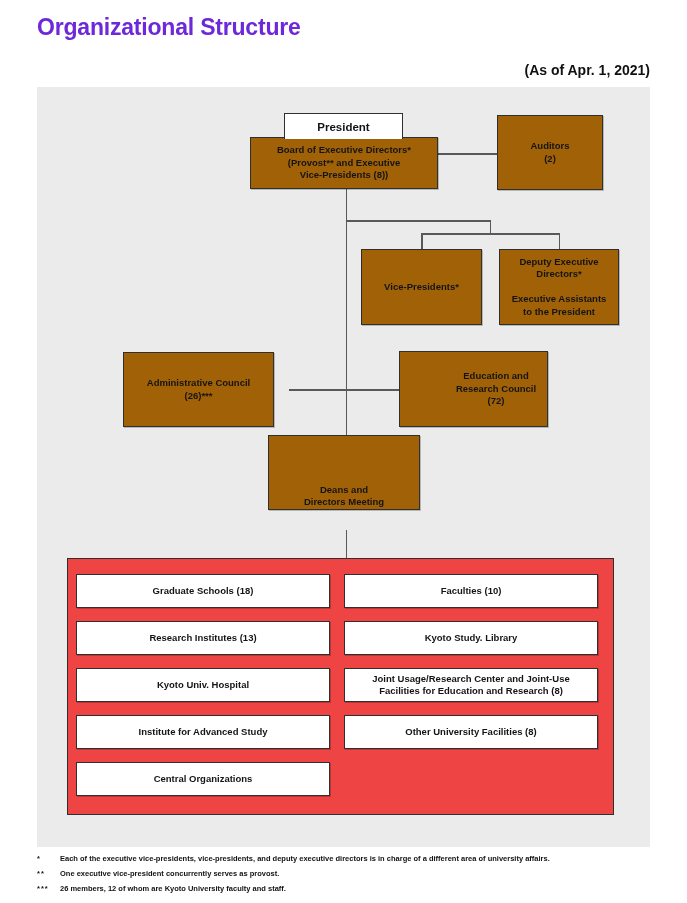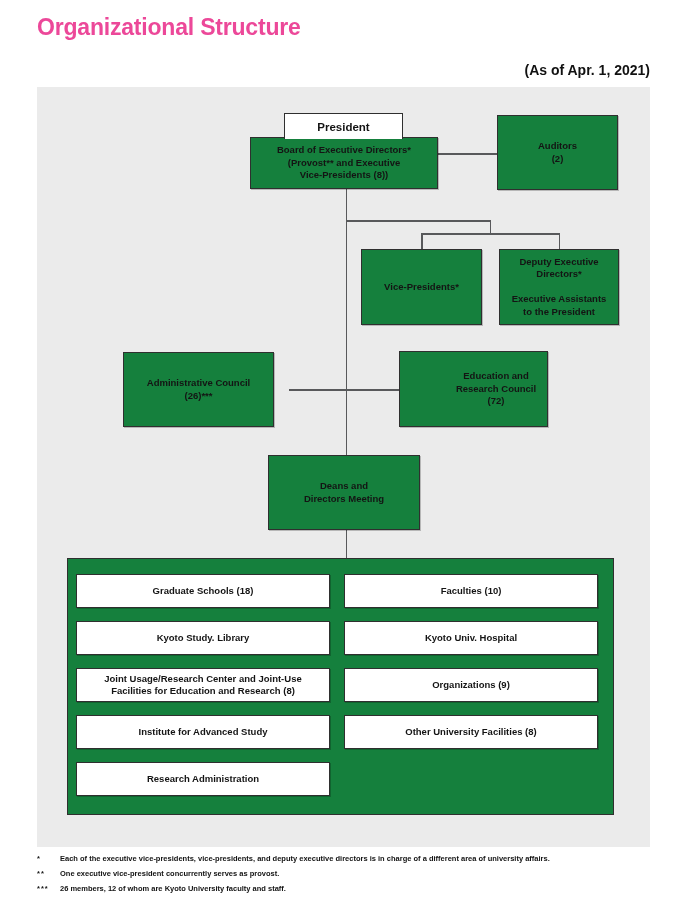--- a/index.html
+++ b/index.html
@@ -1,45 +1,45 @@
 <!DOCTYPE html>
 <html><head>
 <meta charset="utf-8">
 <style>
   * { margin: 0; padding: 0; box-sizing: border-box; }
   html, body { width: 687px; height: 903px; background: #ffffff; font-family: "Liberation Sans", sans-serif; }
   .page { position: relative; width: 687px; height: 903px; overflow: hidden; color: #141414; }
 
-  .title { position: absolute; left: 37px; top: 14px; font-size: 23px; font-weight: bold; letter-spacing: -0.2px; color: #ec4899; }
+  .title { position: absolute; left: 37px; top: 14px; font-size: 23px; font-weight: bold; letter-spacing: -0.2px; color: #6d28d9; }
   .date-note { position: absolute; right: 37px; top: 62px; font-size: 14px; font-weight: bold; color: #111; }
 
   .panel { position: absolute; left: 37px; top: 87px; width: 613px; height: 760px; background: #ebebeb; }
 
-  .node { position: absolute; background: #15803d; border: 1.5px solid #2f2f2f;
+  .node { position: absolute; background: #a16207; border: 1.5px solid #2f2f2f;
           display: flex; align-items: center; justify-content: center; text-align: center;
           font-size: 9.5px; font-weight: bold; line-height: 1.32; white-space: pre-line;
           box-shadow: 1px 1px 0 rgba(0,0,0,0.22); }
 
   .president-tab { position: absolute; left: 247px; top: 26px; width: 119px; height: 26px;
           background: #ffffff; border: 1.5px solid #2f2f2f; border-bottom: none; z-index: 2;
           display: flex; align-items: center; justify-content: center;
           font-size: 11.5px; font-weight: bold; text-align: center; }
 
   .board        { left: 213px; top: 50px;  width: 188px; height: 52px; z-index: 1; }
-  .auditors     { left: 460px; top: 28px;  width: 121px; height: 75px; }
+  .auditors     { left: 460px; top: 28px;  width: 106px; height: 75px; }
   .vice-presidents { left: 324px; top: 162px; width: 121px; height: 76px; }
   .deputy       { left: 462px; top: 162px; width: 120px; height: 76px; }
   .admin-council{ left: 86px; top: 265px; width: 151px; height: 75px; }
   .edu-council  { left: 362px; top: 264px; width: 149px; height: 76px; padding-left: 45px; }
-  .deans        { left: 231px; top: 368px; width: 152px; height: 75px; }
+  .deans        { left: 231px; top: 348px; width: 152px; height: 75px; align-items: flex-end; }
 
   .connector { position: absolute; background: #58595b; }
 
   .units-container { position: absolute; left: 30px; top: 471px; width: 547px; height: 257px;
-          border: 1.5px solid #2f2f2f; background: #15803d;
+          border: 1.5px solid #2f2f2f; background: #ef4444;
           display: grid; grid-template-columns: 1fr 1fr; gap: 13px 14px;
           padding: 15px 15px 18px 8px; }
   .unit { background: #ffffff; border: 1.5px solid #2f2f2f; height: 34px;
           display: flex; align-items: center; justify-content: center; text-align: center;
           font-size: 9.5px; font-weight: bold; line-height: 1.25; white-space: pre-line;
           box-shadow: 1px 1px 0 rgba(0,0,0,0.22); }
 
   .footnotes { position: absolute; left: 37px; top: 854px; width: 613px; font-size: 7.5px; font-weight: bold; color: #111; }
   .footnote-row { display: flex; margin-bottom: 5.5px; line-height: 1.25; }
   .footnote-marker { width: 23px; flex: 0 0 23px; letter-spacing: 1px; }
@@ -97,28 +97,28 @@
 (72)</span>
     </div>
     <div class="node deans">
       <span>Deans and
 Directors Meeting</span>
     </div>
 
     <div class="units-container">
       <div class="unit">Graduate Schools (18)</div>
       <div class="unit">Faculties (10)</div>
+      <div class="unit">Research Institutes (13)</div>
       <div class="unit">Kyoto Study. Library</div>
       <div class="unit">Kyoto Univ. Hospital</div>
       <div class="unit">Joint Usage/Research Center and Joint-Use
 Facilities for Education and Research (8)</div>
-      <div class="unit">Organizations (9)</div>
       <div class="unit">Institute for Advanced Study</div>
       <div class="unit">Other University Facilities (8)</div>
-      <div class="unit">Research Administration</div>
+      <div class="unit">Central Organizations</div>
     </div>
 
   </div>
 
   <div class="footnotes">
     <div class="footnote-row">
       <span class="footnote-marker">*</span>
       <span class="footnote-text">Each of the executive vice-presidents, vice-presidents, and deputy executive directors is in charge of a different area of university affairs.</span>
     </div>
     <div class="footnote-row">

